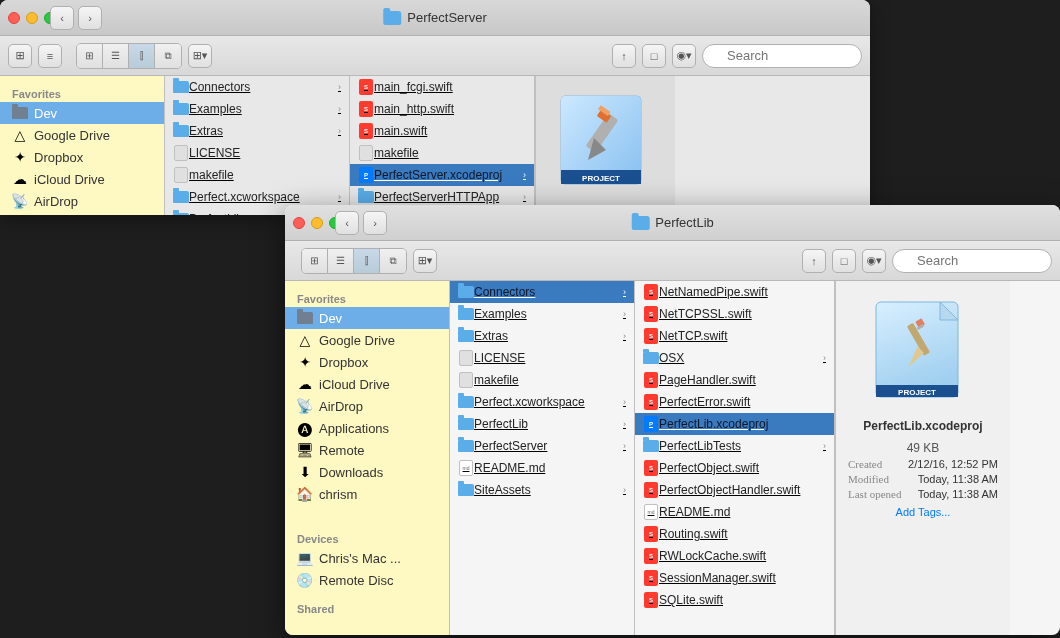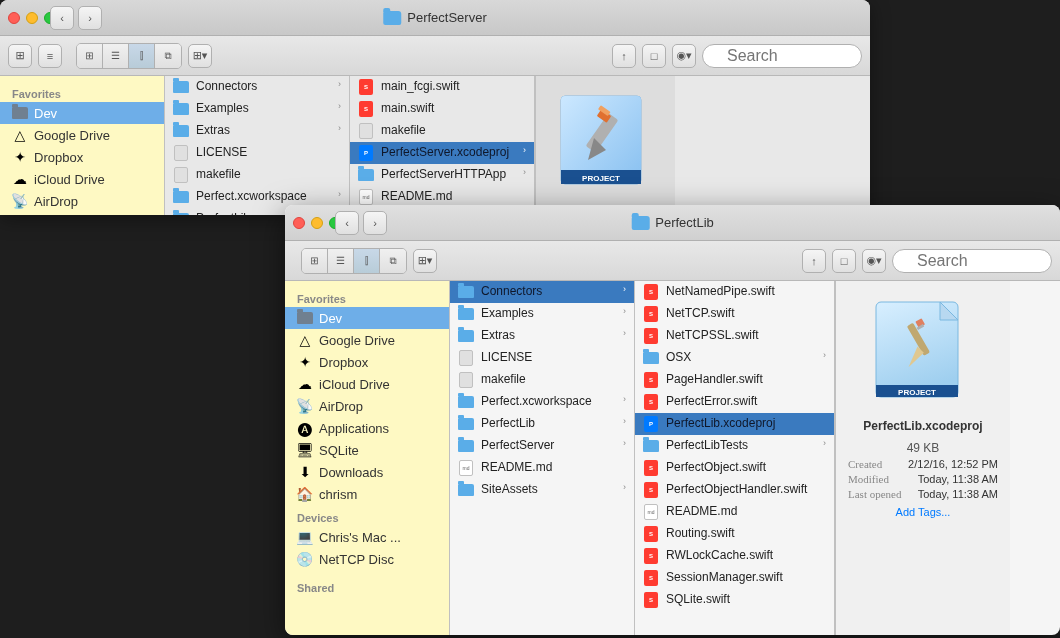--- a/index.html
+++ b/index.html
@@ -137,21 +137,21 @@
     .view-btn.active { background: linear-gradient(to bottom, #c8d8e8, #b8ccd8); }
 
     .toolbar-spacer { flex: 1; }
 
     .search-box {
       height: 24px;
       border: 1px solid #b0b0b0;
       border-radius: 12px;
       background: white;
       padding: 0 8px 0 24px;
-      font-size: 16px;
+      font-size: 13px;
       width: 160px;
       position: relative;
     }
 
     .search-container {
       position: relative;
       display: flex;
       align-items: center;
     }
 
@@ -226,24 +226,26 @@
       min-width: 160px;
       width: 185px;
       border-right: 1px solid #c0c0c0;
       overflow-y: auto;
       height: 100%;
       flex-shrink: 0;
     }
 
     .col-item {
       display: flex;
+      align-items: center;
       padding: 3px 8px;
-      gap: 7px;
+      gap: 0;
       cursor: pointer;
       min-height: 22px;
+      text-decoration: underline;
     }
     .col-item.selected { background: #3a7abf; color: white; }
     .col-item.selected .col-item-label { color: #0f172a; }
 
     .col-item-icon {
       width: 16px; height: 16px;
       flex-shrink: 0;
       display: flex; align-items: center; justify-content: center;
     }
 
@@ -515,20 +517,26 @@
         <div class="col-item">
           <div class="col-item-icon">
               <div class="swift-icon">S</div>
             </div>
           <span class="col-item-label">main_fcgi.swift</span>
         </div>
         <div class="col-item">
           <div class="col-item-icon">
               <div class="swift-icon">S</div>
             </div>
+          <span class="col-item-label">main_http.swift</span>
+        </div>
+        <div class="col-item">
+          <div class="col-item-icon">
+              <div class="swift-icon">S</div>
+            </div>
           <span class="col-item-label">main.swift</span>
         </div>
         <div class="col-item">
           <div class="col-item-icon">
               <div class="generic-icon"></div>
             </div>
           <span class="col-item-label">makefile</span>
         </div>
         <div class="col-item selected">
           <div class="col-item-icon">
@@ -641,39 +649,39 @@
       <div class="sidebar-item">
         <div class="sidebar-icon">📡</div>
         <span class="sidebar-label">AirDrop</span>
       </div>
       <div class="sidebar-item">
         <div class="sidebar-icon">🅐</div>
         <span class="sidebar-label">Applications</span>
       </div>
       <div class="sidebar-item">
         <div class="sidebar-icon">🖥</div>
-        <span class="sidebar-label">SQLite</span>
+        <span class="sidebar-label">Remote</span>
       </div>
       <div class="sidebar-item">
         <div class="sidebar-icon">⬇</div>
         <span class="sidebar-label">Downloads</span>
       </div>
       <div class="sidebar-item">
         <div class="sidebar-icon">🏠</div>
         <span class="sidebar-label">chrism</span>
       </div>
 
-      <div class="sidebar-section-title" style="margin-top:3px;">Devices</div>
+      <div class="sidebar-section-title" style="margin-top:24px;">Devices</div>
       <div class="sidebar-item">
         <div class="sidebar-icon">💻</div>
         <span class="sidebar-label">Chris's Mac ...</span>
       </div>
       <div class="sidebar-item">
         <div class="sidebar-icon">💿</div>
-        <span class="sidebar-label">NetTCP Disc</span>
+        <span class="sidebar-label">Remote Disc</span>
       </div>
 
       <div class="sidebar-section-title" style="margin-top:8px;">Shared</div>
     </div>
 
     <div class="columns-area">
 
       <div class="col">
         <div class="col-item selected">
           <div class="col-item-icon">
@@ -748,27 +756,27 @@
         <div class="col-item">
           <div class="col-item-icon">
               <div class="swift-icon">S</div>
             </div>
           <span class="col-item-label">NetNamedPipe.swift</span>
         </div>
         <div class="col-item">
           <div class="col-item-icon">
               <div class="swift-icon">S</div>
             </div>
+          <span class="col-item-label">NetTCPSSL.swift</span>
+        </div>
+        <div class="col-item">
+          <div class="col-item-icon">
+              <div class="swift-icon">S</div>
+            </div>
           <span class="col-item-label">NetTCP.swift</span>
-        </div>
-        <div class="col-item">
-          <div class="col-item-icon">
-              <div class="swift-icon">S</div>
-            </div>
-          <span class="col-item-label">NetTCPSSL.swift</span>
         </div>
         <div class="col-item">
           <div class="col-item-icon">
               <div class="fi"></div>
             </div>
           <span class="col-item-label">OSX</span>
           <span class="col-item-arrow">›</span>
         </div>
         <div class="col-item">
           <div class="col-item-icon">

